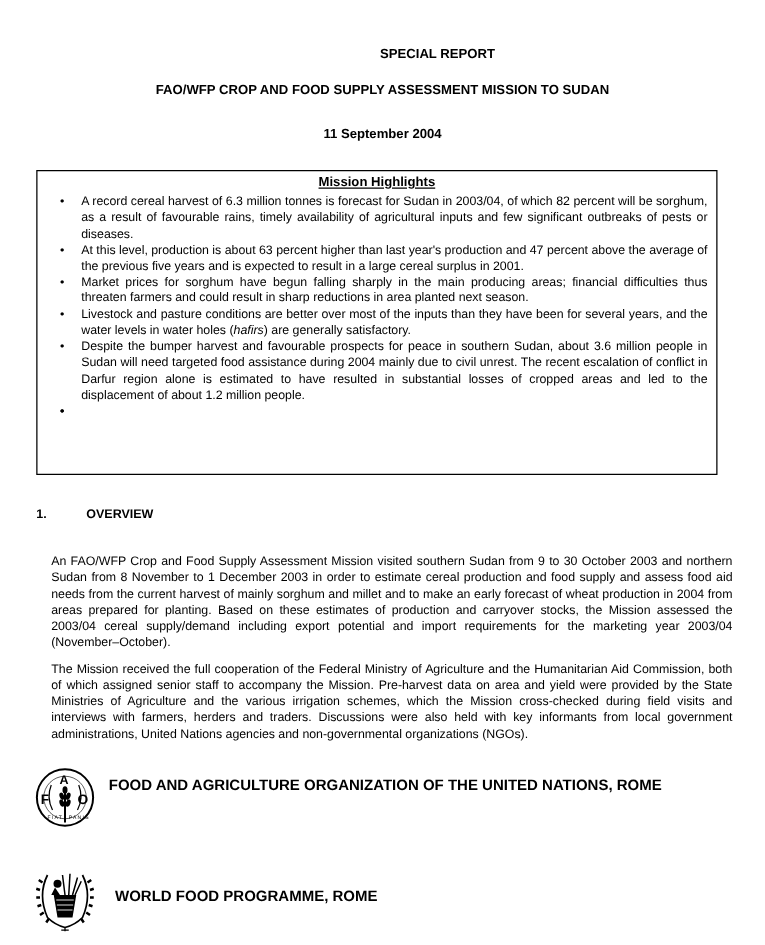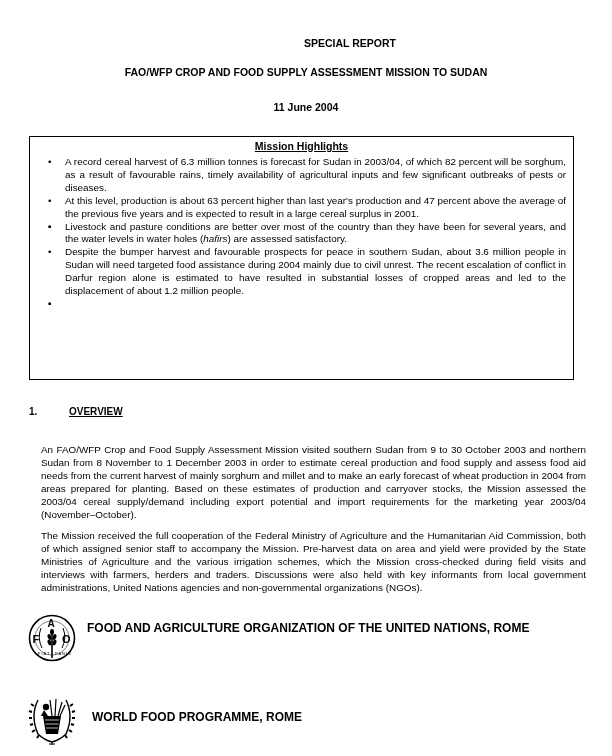--- a/index.html
+++ b/index.html
@@ -24,50 +24,50 @@
       position: relative; padding-left: 35px; padding-right: 7px;
       font-size: 9.9px; line-height: 12.9px; text-align: justify;
     }
     .bullets li .dot {
       position: absolute; left: 18px; top: 0; font-size: 9.9px;
     }
     .section-head {
       position: absolute; top: 406px; left: 29px; font-weight: bold; font-size: 10px;
     }
     .section-head .num { display: inline-block; width: 40px; }
-    .section-head .lbl { text-decoration: underline; }
+    .section-head .lbl { }
     .para {
       position: absolute; left: 29px; width: 545px; font-size: 9.9px; line-height: 13px;
       text-align: justify; margin: 12px;
     }
     #p1 { top: 431px; }
     #p2 { top: 517px; }
     .org {
       position: absolute; font-weight: bold; font-size: 12px; line-height: 15px; text-align: right;
     }
     #fao-name { left: 87px; top: 621px; width: 488px; text-align: justify; text-align-last: left; }
     #wfp-name { left: 92px; top: 710px; }
     .logo { position: absolute; }
     #fao-logo { left: 28px; top: 614px; width: 48px; height: 48px; }
     #wfp-logo { left: 28px; top: 694px; width: 48px; height: 52px; }
   </style>
 </head>
 <body>
 
 <div id="special" class="center">SPECIAL REPORT</div>
 <div id="title" class="center">FAO/WFP CROP AND FOOD SUPPLY ASSESSMENT MISSION TO SUDAN</div>
-<div id="date" class="center">11 June 2004</div>
+<div id="date" class="center">11 September 2004</div>
 
 <div class="box">
   <div class="box-title">Mission Highlights</div>
   <ul class="bullets">
     <li><span class="dot">•</span><span>A record cereal harvest of 6.3 million tonnes is forecast for Sudan in 2003/04, of which 82 percent will be sorghum, as a result of favourable rains, timely availability of agricultural inputs and few significant outbreaks of pests or diseases.</span></li>
     <li><span class="dot">•</span><span>At this level, production is about 63 percent higher than last year's production and 47 percent above the average of the previous five years and is expected to result in a large cereal surplus in 2001.</span></li>
-    <li><span class="dot">•</span></li>
-    <li><span class="dot">•</span><span>Livestock and pasture conditions are better over most of the country than they have been for several years, and the water levels in water holes (</span><em>hafirs</em><span>) are assessed satisfactory.</span></li>
+    <li><span class="dot">•</span><span>Market prices for sorghum have begun falling sharply in the main producing areas; financial difficulties thus threaten farmers and could result in sharp reductions in area planted next season.</span></li>
+    <li><span class="dot">•</span><span>Livestock and pasture conditions are better over most of the inputs than they have been for several years, and the water levels in water holes (</span><em>hafirs</em><span>) are generally satisfactory.</span></li>
     <li><span class="dot">•</span><span>Despite the bumper harvest and favourable prospects for peace in southern Sudan, about 3.6 million people in Sudan will need targeted food assistance during 2004 mainly due to civil unrest. The recent escalation of conflict in Darfur region alone is estimated to have resulted in substantial losses of cropped areas and led to the displacement of about 1.2 million people.</span></li>
     <li><span class="dot">•</span></li>
     <li><span class="dot">•</span></li>
   </ul>
 </div>
 
 <div class="section-head">
   <span class="num">1.</span><span class="lbl">OVERVIEW</span>
 </div>
 

